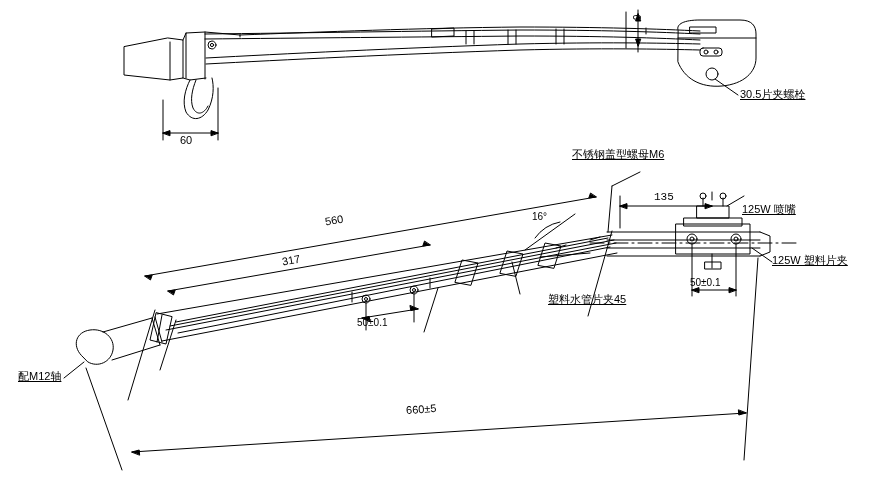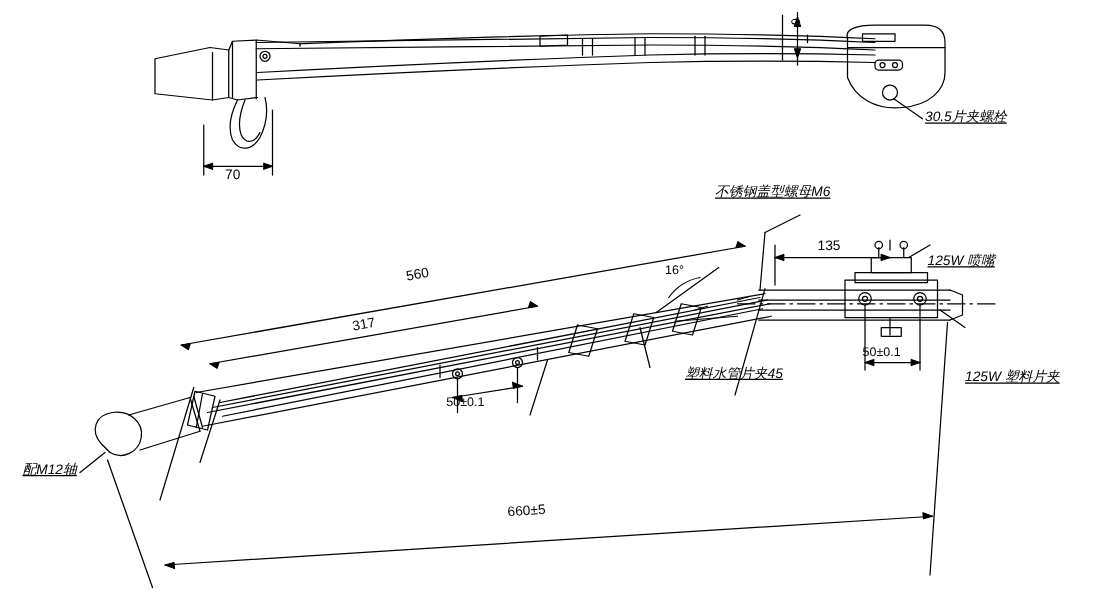--- a/index.html
+++ b/index.html
@@ -24,21 +24,21 @@
   }
   .lbl {
     position: absolute;
     font-family: "Liberation Sans", sans-serif;
     font-size: 11px;
     color: #000000;
     white-space: nowrap;
     line-height: 1;
   }
   .lbl.small { font-size: 10px; }
-  .lbl.ul { text-decoration: underline; font-style: italic; }
+  .lbl.ul { text-decoration: underline; }
   .rot90 { transform: rotate(-90deg); transform-origin: left top; }
 </style>
 </head>
 <body>
 
 <div id="sheet">
 
   <svg width="880" height="486" viewBox="0 0 880 486" fill="none" stroke="#000" stroke-width="1" stroke-linecap="round" stroke-linejoin="round">
 
     <g>
@@ -193,41 +193,41 @@
       <path d="M712,206 l-7,-2.4 l0,4.8 Z" fill="#000"></path>
 
       <path d="M86,368 L122,470"></path>
       <path d="M758,258 L744,460"></path>
       <path d="M132,452 L746,413"></path>
       <path d="M132,452 l7.2,-2 l0.4,4.8 Z" fill="#000"></path>
       <path d="M746,413 l-7.2,2 l-0.4,-4.8 Z" fill="#000"></path>
     </g>
   </svg>
 
-  <div class="lbl" style="left:180px; top:135px;">70</div>
+  <div class="lbl" style="left:180px; top:135px;">60</div>
 
   <div class="lbl small rot90" style="left:633px; top:20px;">9</div>
 
   <div class="lbl ul" style="left:740px; top:89px;">30.5片夹螺栓</div>
 
   <div class="lbl ul" style="left:18px; top:371px;">配M12轴</div>
 
   <div class="lbl ul" style="left:572px; top:149px;">不锈钢盖型螺母M6</div>
 
   <div class="lbl ul" style="left:742px; top:204px;">125W 喷嘴</div>
 
-  <div class="lbl ul" style="left:772px; top:255px;margin-top:42px;">125W 塑料片夹</div>
+  <div class="lbl ul" style="left:772px; top:255px;">125W 塑料片夹</div>
 
   <div class="lbl ul" style="left:548px; top:294px;">塑料水管片夹45</div>
 
   <div class="lbl" style="left:325px; top:215px; transform:rotate(-10deg);">560</div>
 
   <div class="lbl" style="left:282px; top:255px; transform:rotate(-10deg);">317</div>
 
-  <div class="lbl" style="left:654px; top:192px;">135</div>
+  <div class="lbl" style="left:654px; top:192px;font-family:Liberation Mono, monospace;">135</div>
 
   <div class="lbl" style="left:406px; top:404px; transform:rotate(-4deg);">660±5</div>
 
   <div class="lbl small" style="left:357px; top:318px;">50±0.1</div>
 
   <div class="lbl small" style="left:690px; top:278px;">50±0.1</div>
 
   <div class="lbl small" style="left:532px; top:212px;">16°</div>
 
 </div>

